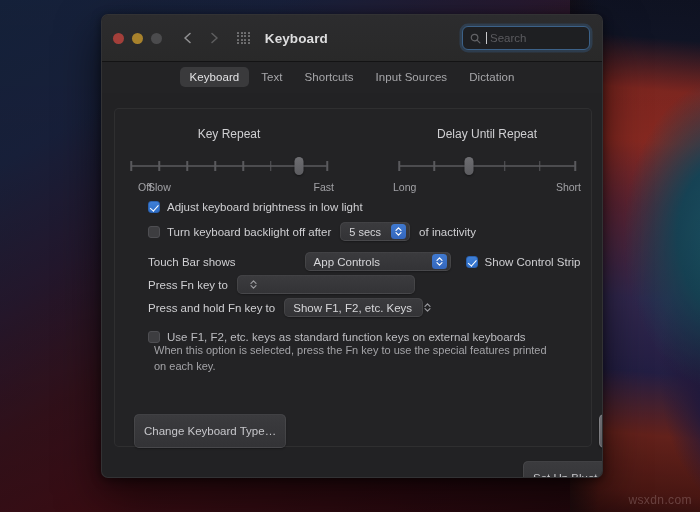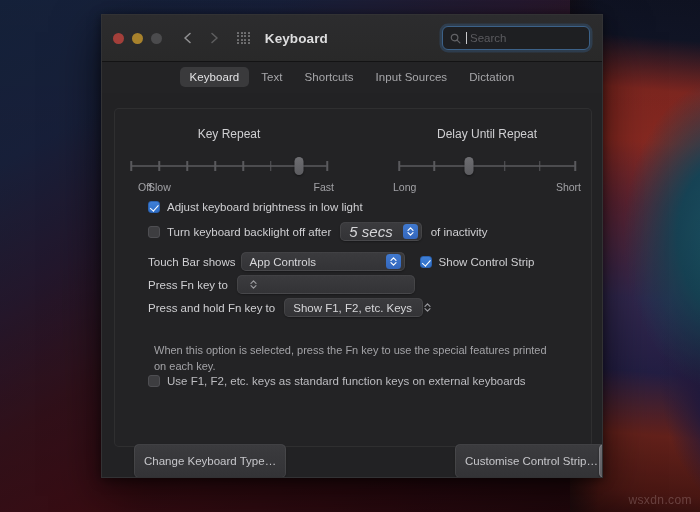--- a/index.html
+++ b/index.html
@@ -72,21 +72,21 @@
     font-family: "Liberation Sans", sans-serif;
   }
 
   
   #window {
     position: absolute;
     left: 101px;
     top: 14px;
     width: 502px;
     height: 464px;
-    border-radius: 0;
+    border-radius: 7px;
     background: #222224;
     box-shadow: 0 18px 44px rgba(0,0,0,0.62), 0 2px 10px rgba(0,0,0,0.5);
     border: 1px solid rgba(255,255,255,0.075);
     overflow: hidden;
     display: flex;
     flex-direction: column;
   }
 
   
   #titlebar {
@@ -145,21 +145,21 @@
     margin-left: 15px;
     font-size: 13.5px;
     font-weight: bold;
     color: #ddddde;
     letter-spacing: 0.1px;
   }
 
   #search-wrap {
     margin-left: auto;
     position: relative;
-    width: 148px;
+    width: 128px;
     height: 24px;
   }
   #search-field {
     width: 100%; height: 100%;
     border-radius: 6px;
     background: #1e1f22;
     border: 1px solid #3c6188;
     box-shadow: 0 0 0 2.5px rgba(58,110,170,0.28);
     display: flex;
     align-items: center;
@@ -356,21 +356,21 @@
     height: 19px;
     border-radius: 5px;
     background: linear-gradient(180deg, #3b3b3e 0%, #333336 100%);
     border: 1px solid rgba(255,255,255,0.07);
     display: inline-flex;
     align-items: center;
     padding: 0 3px 0 8px;
     gap: 10px;
     box-shadow: 0 1px 1.5px rgba(0,0,0,0.3);
   }
-  .stepper .val { font-size: 15px; color: #d6d6d9; font-style: italic; }
+  .stepper .val { font-size: 11px; color: #d6d6d9; }
 
   
   #fn-desc {
     position: absolute;
     left: 52px;
     top: 328px;
     width: 400px;
     font-size: 11px;
     line-height: 1.45;
     color: #a3a3a7;
@@ -383,21 +383,20 @@
     background: linear-gradient(180deg, #3b3b3e 0%, #333336 100%);
     border: 1px solid rgba(255,255,255,0.07);
     font-size: 11.5px;
     color: #c6c6ca;
     display: inline-flex;
     align-items: center;
     justify-content: center;
     padding: 16px 9px;
     box-shadow: 0 1px 1.5px rgba(0,0,0,0.3);
     white-space: nowrap;
-    margin-top: 30px;
   }
   .btn.focused {
     background: linear-gradient(180deg, #6d6d72 0%, #5e5e63 100%);
     color: #f2f2f4;
     border-color: rgba(255,255,255,0.16);
     box-shadow: 0 0 0 2.5px rgba(58,110,170,0.0), 0 1px 2px rgba(0,0,0,0.45);
   }
 
   #btn-change-kbd   { position: absolute; left: 32px;  top: 399px; }
   #btn-customise    { position: absolute; left: 353px; top: 399px; }
@@ -540,22 +539,22 @@
           <svg width="9" height="11" viewBox="0 0 9 11">
             <polyline points="2,4.4 4.5,1.8 7,4.4" fill="none" stroke="#fff" stroke-width="1.2" stroke-linecap="round" stroke-linejoin="round"></polyline>
             <polyline points="2,6.6 4.5,9.2 7,6.6" fill="none" stroke="#fff" stroke-width="1.2" stroke-linecap="round" stroke-linejoin="round"></polyline>
           </svg>
         </span>
       </span>
       <span class="row-label" style="margin-left:9px;">of inactivity</span>
     </div>
 
     <div class="row" style="top:143px;">
-      <span class="row-label" style="margin-right:5px;">Touch Bar shows</span>
-      <span class="popup" style="width:164px;">
+      <span class="row-label" style="margin-right:25px;">Touch Bar shows</span>
+      <span class="popup" style="width:146px;margin-left:44px;">
         <span class="val">App Controls</span>
         <span class="arrows">
           <svg width="9" height="11" viewBox="0 0 9 11">
             <polyline points="2,4.4 4.5,1.8 7,4.4" fill="none" stroke="#fff" stroke-width="1.2" stroke-linecap="round" stroke-linejoin="round"></polyline>
             <polyline points="2,6.6 4.5,9.2 7,6.6" fill="none" stroke="#fff" stroke-width="1.2" stroke-linecap="round" stroke-linejoin="round"></polyline>
           </svg>
         </span>
       </span>
       <span style="width:15px;"></span>
       <span class="cb on"></span>
@@ -580,27 +579,26 @@
         <span class="val">Show F1, F2, etc. Keys</span>
         <span class="arrows plain">
           <svg width="9" height="11" viewBox="0 0 9 11">
             <polyline points="2,4.4 4.5,1.8 7,4.4" fill="none" stroke="#9b9b9f" stroke-width="1.2" stroke-linecap="round" stroke-linejoin="round"></polyline>
             <polyline points="2,6.6 4.5,9.2 7,6.6" fill="none" stroke="#9b9b9f" stroke-width="1.2" stroke-linecap="round" stroke-linejoin="round"></polyline>
           </svg>
         </span>
       </span>
     </div>
 
-    <div class="row" style="top:222px;margin-top:44px;">
+    <div class="row" style="top:222px;">
       <span class="cb off"></span>
       <span class="row-label dim">Use F1, F2, etc. keys as standard function keys on external keyboards</span>
     </div>
   </div>
 
   <div id="fn-desc">When this option is selected, press the Fn key to use the special features printed on each key.</div>
 
   <div class="btn" id="btn-change-kbd">Change Keyboard Type…</div>
-  <div class="btn" id="btn-customise">Customise Control Strip…</div>
   <div class="btn focused" id="btn-modifier">Modifier Keys…</div>
 
   <div class="btn" id="btn-bluetooth">Set Up Bluetooth Keyboard…</div>
 
 </div>
 
 </body></html>

